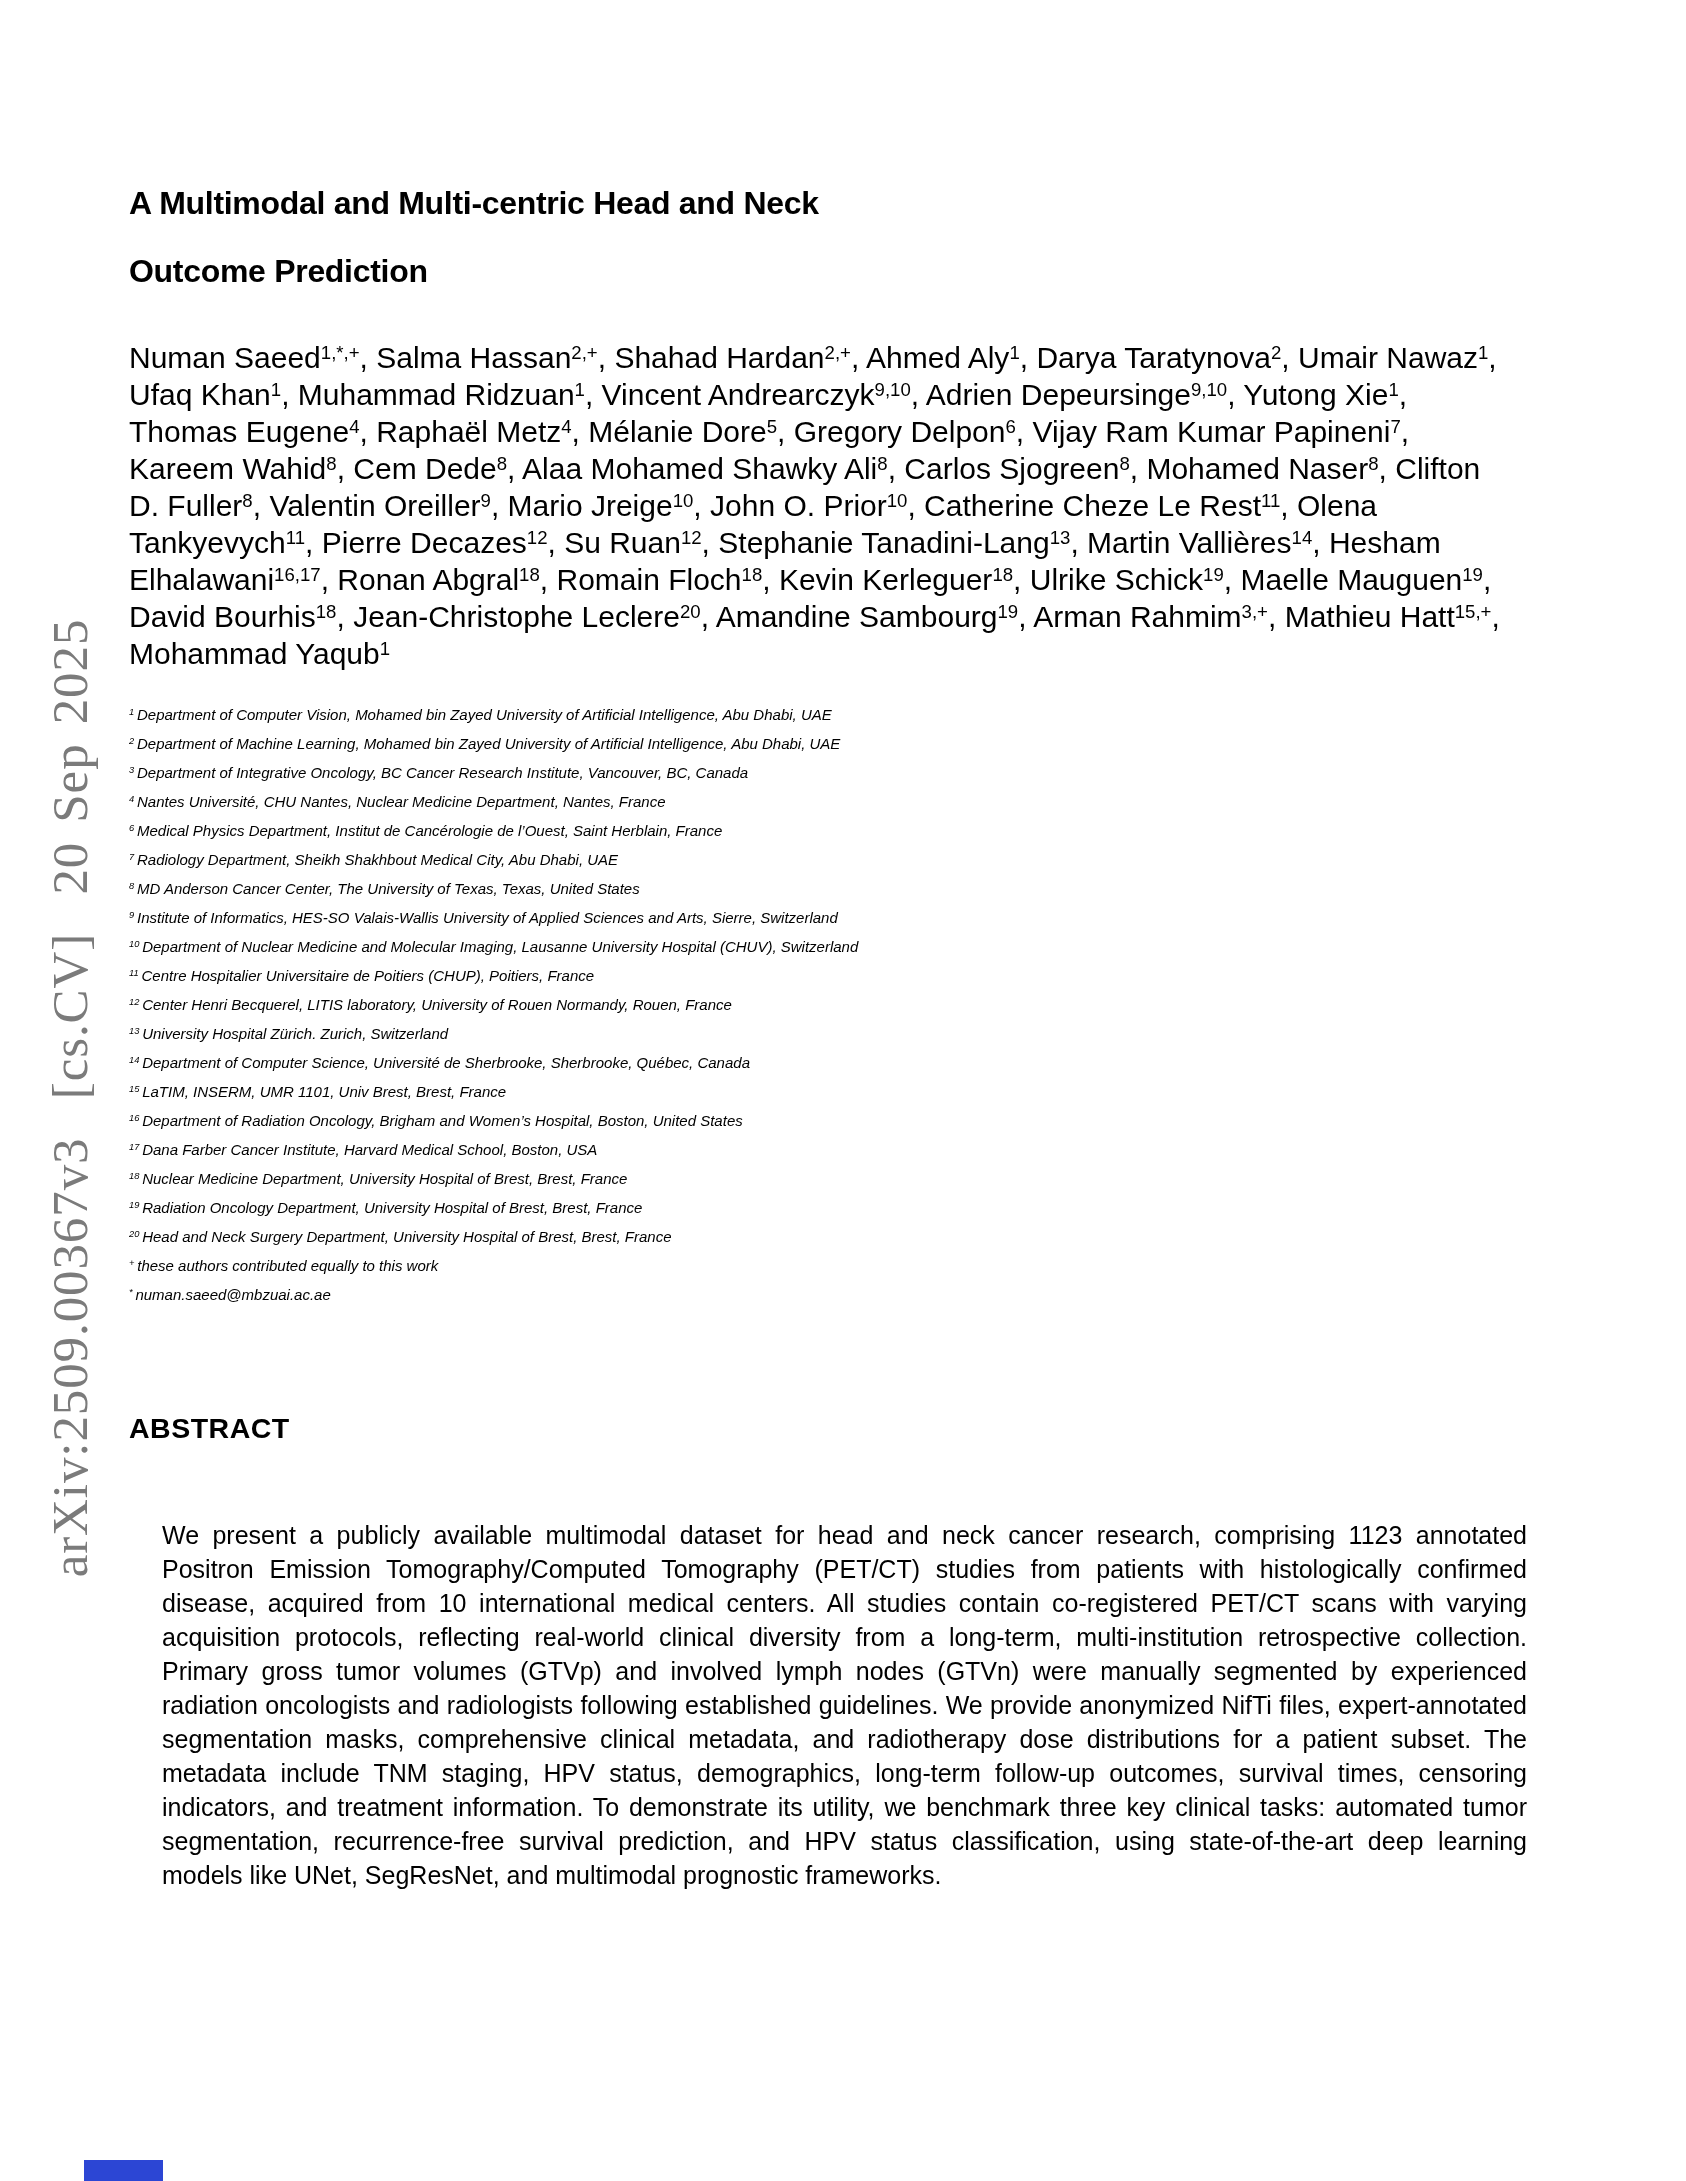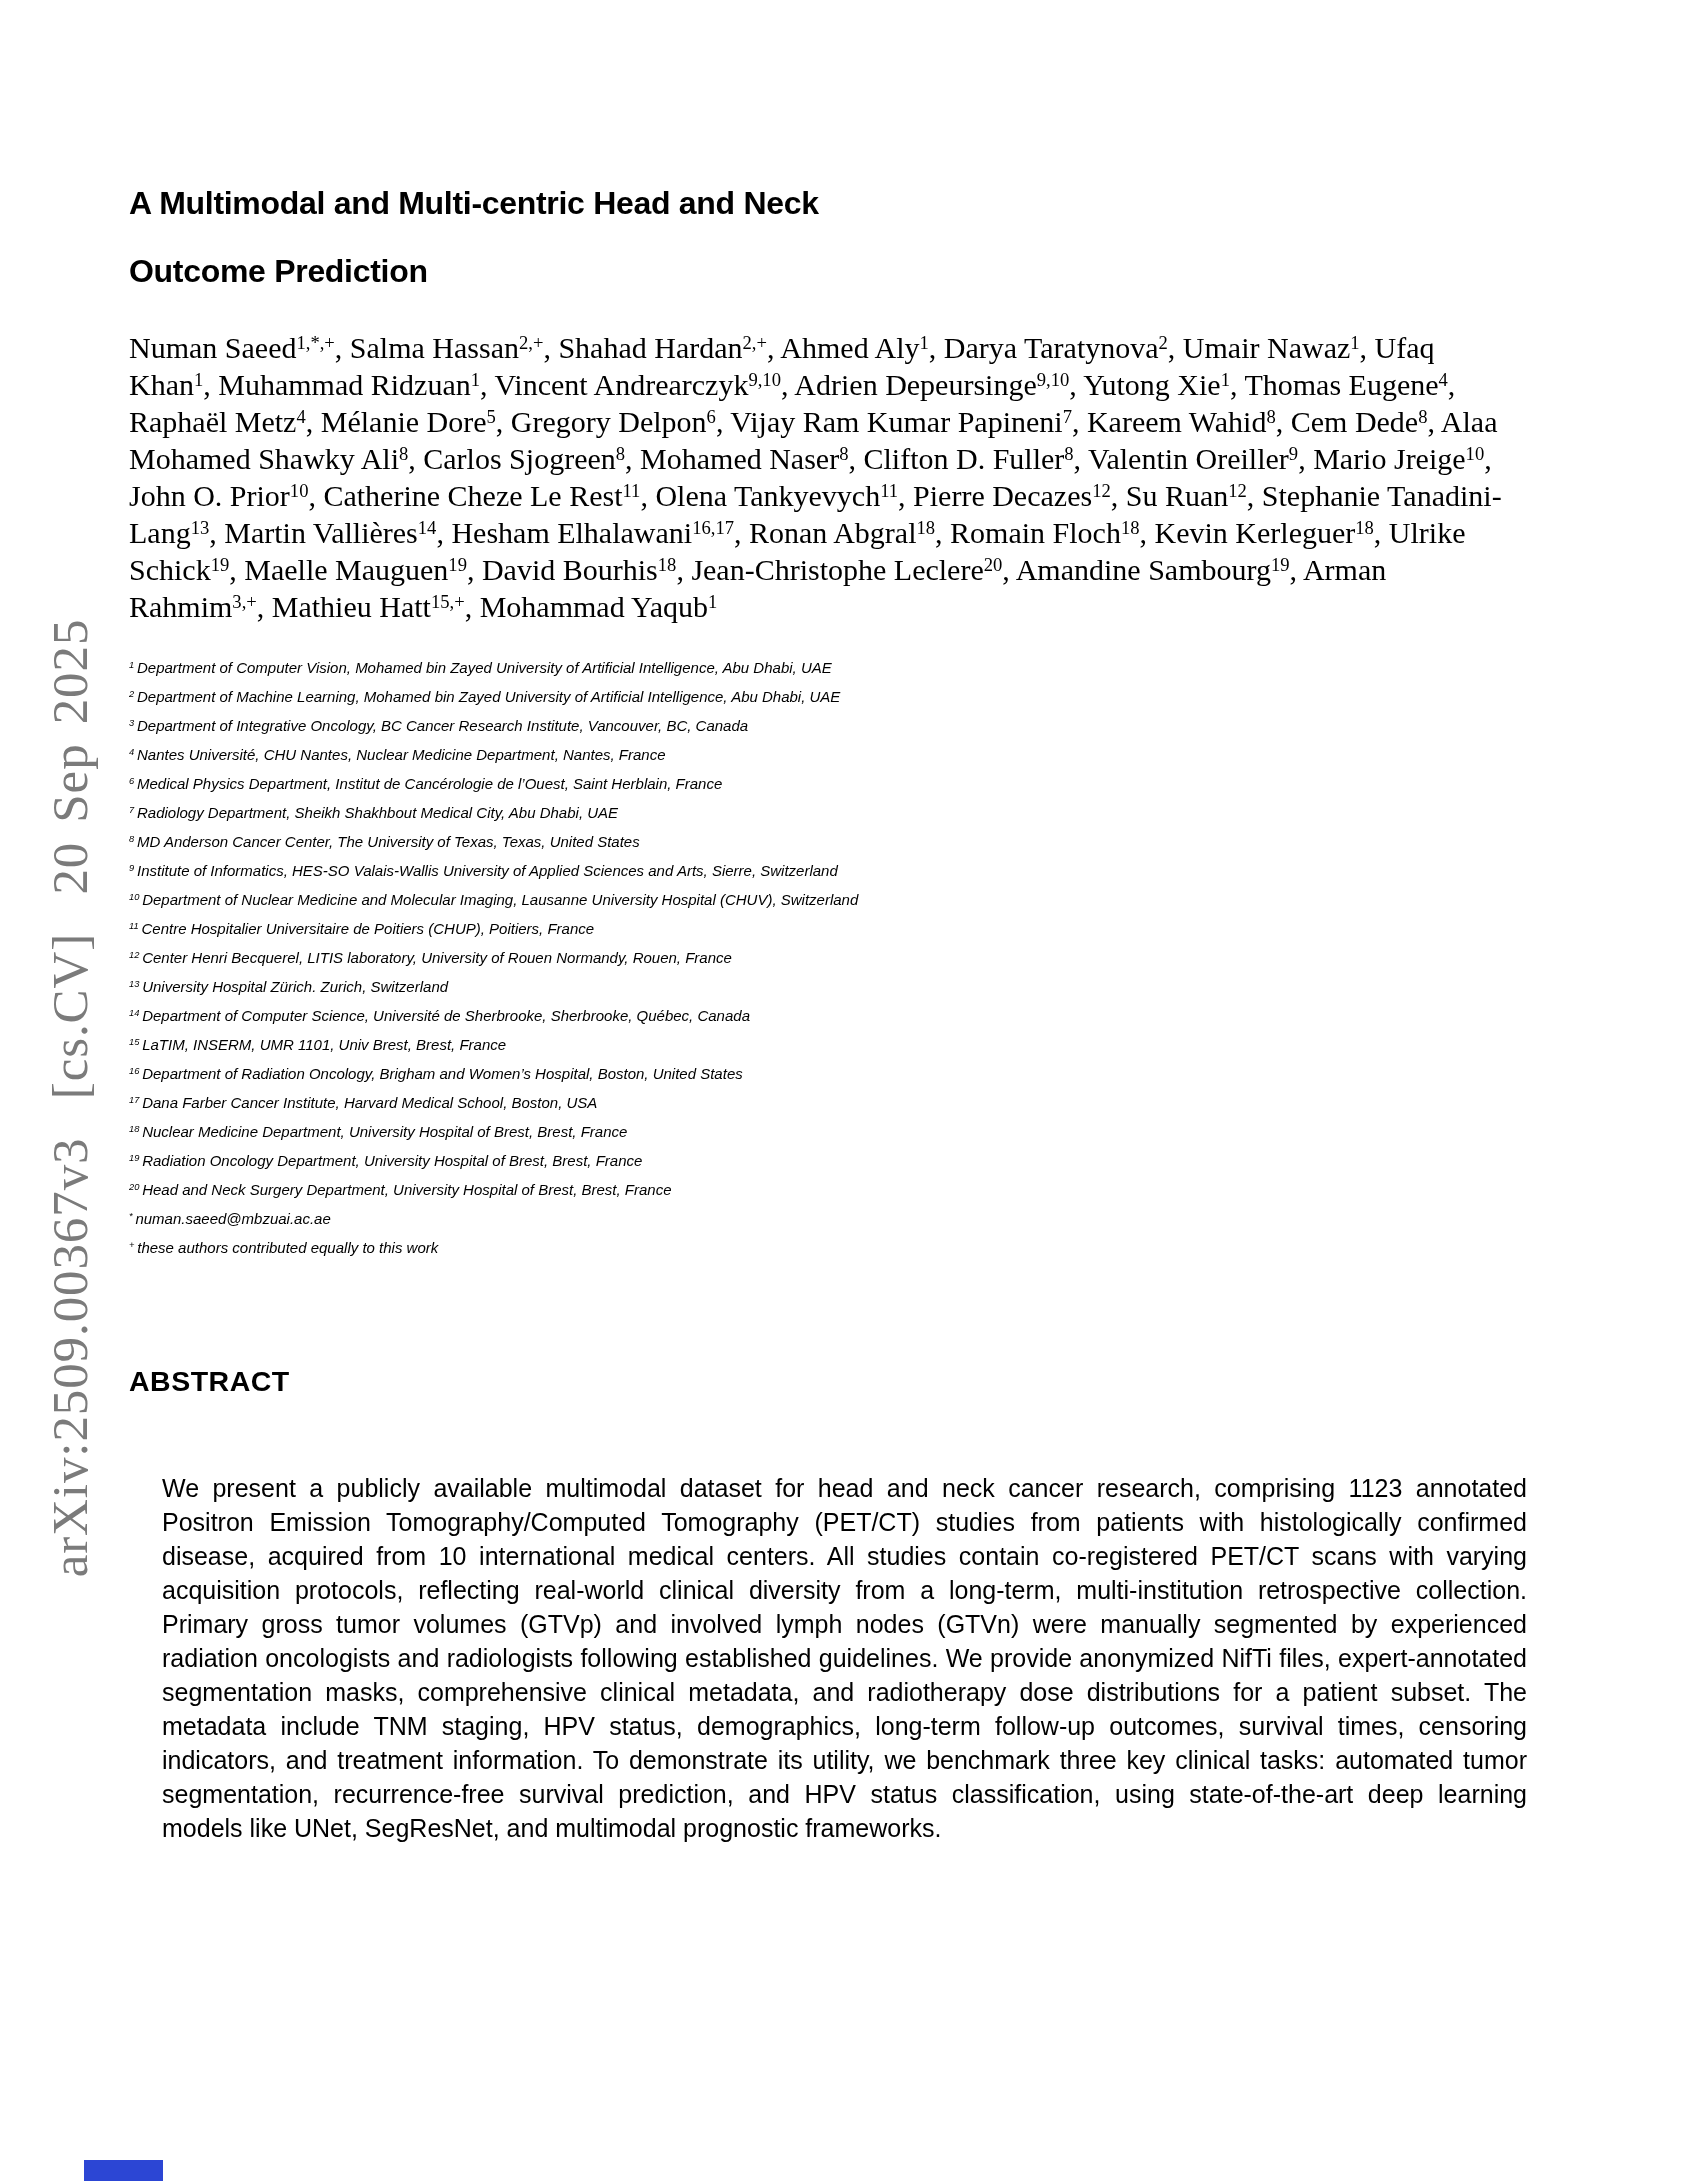--- a/index.html
+++ b/index.html
@@ -29,25 +29,24 @@
   }
   .title {
     margin-top:169px;
     font-size:32px;
     font-weight:bold;
     line-height:68px;
     letter-spacing:-0.3px;
   }
   .title-line { display:block; }
   .authors {
-    margin-top:24px;
+    margin-top:34px;
     width:1388px;
     font-size:30px;
     line-height:37px;
-    font-family:Liberation Serif, serif;
   }
   sup {
     font-size:62%;
     line-height:0;
     position:relative;
     top:-0.5em;
     vertical-align:baseline;
   }
   .affils {
     margin-top:27.5px;
@@ -105,22 +104,22 @@
         <div class="affil"><sup>11</sup>Centre Hospitalier Universitaire de Poitiers (CHUP), Poitiers, France</div>
         <div class="affil"><sup>12</sup>Center Henri Becquerel, LITIS laboratory, University of Rouen Normandy, Rouen, France</div>
         <div class="affil"><sup>13</sup>University Hospital Zürich. Zurich, Switzerland</div>
         <div class="affil"><sup>14</sup>Department of Computer Science, Université de Sherbrooke, Sherbrooke, Québec, Canada</div>
         <div class="affil"><sup>15</sup>LaTIM, INSERM, UMR 1101, Univ Brest, Brest, France</div>
         <div class="affil"><sup>16</sup>Department of Radiation Oncology, Brigham and Women’s Hospital, Boston, United States</div>
         <div class="affil"><sup>17</sup>Dana Farber Cancer Institute, Harvard Medical School, Boston, USA</div>
         <div class="affil"><sup>18</sup>Nuclear Medicine Department, University Hospital of Brest, Brest, France</div>
         <div class="affil"><sup>19</sup>Radiation Oncology Department, University Hospital of Brest, Brest, France</div>
         <div class="affil"><sup>20</sup>Head and Neck Surgery Department, University Hospital of Brest, Brest, France</div>
+        <div class="affil"><sup>+</sup>these authors contributed equally to this work</div>
         <div class="affil"><sup>*</sup>numan.saeed@mbzuai.ac.ae</div>
-        <div class="affil"><sup>+</sup>these authors contributed equally to this work</div>
       </div>
 
     <div class="abstract-heading">ABSTRACT</div>
 
     <div class="abstract-body">We present a publicly available multimodal dataset for head and neck cancer research, comprising 1123 annotated Positron Emission Tomography/Computed Tomography (PET/CT) studies from patients with histologically confirmed disease, acquired from 10 international medical centers. All studies contain co-registered PET/CT scans with varying acquisition protocols, reflecting real-world clinical diversity from a long-term, multi-institution retrospective collection. Primary gross tumor volumes (GTVp) and involved lymph nodes (GTVn) were manually segmented by experienced radiation oncologists and radiologists following established guidelines. We provide anonymized NifTi files, expert-annotated segmentation masks, comprehensive clinical metadata, and radiotherapy dose distributions for a patient subset. The metadata include TNM staging, HPV status, demographics, long-term follow-up outcomes, survival times, censoring indicators, and treatment information. To demonstrate its utility, we benchmark three key clinical tasks: automated tumor segmentation, recurrence-free survival prediction, and HPV status classification, using state-of-the-art deep learning models like UNet, SegResNet, and multimodal prognostic frameworks.</div>
 
   </div>
 
   <div class="bottom-artifact" style="background: rgb(44, 70, 212);"></div>
 

